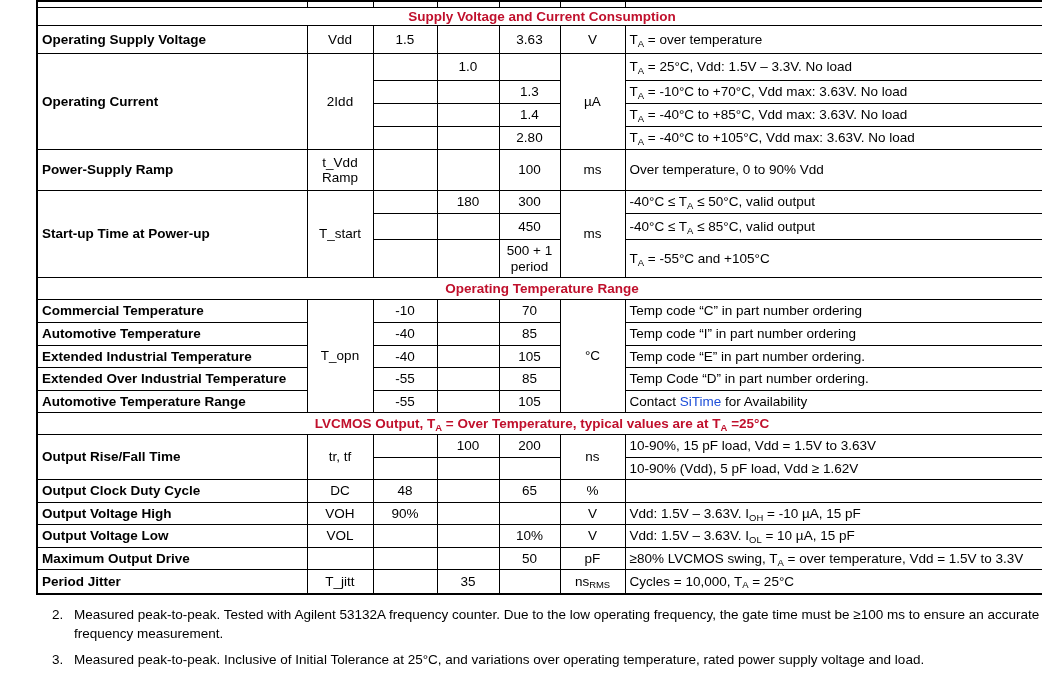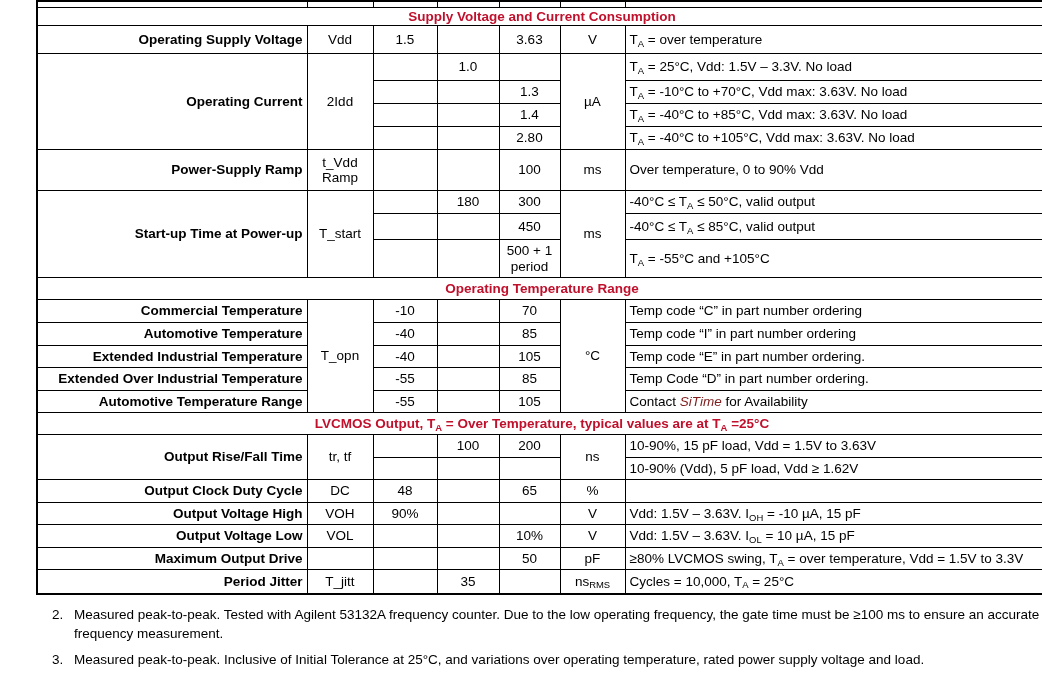--- a/index.html
+++ b/index.html
@@ -1,28 +1,28 @@
 <!DOCTYPE html>
 <html><head>
 <meta charset="utf-8">
 <style>
   * { margin:0; padding:0; box-sizing:border-box; }
   html,body { width:1042px; height:681px; background:#fff; font-family:"Liberation Sans", sans-serif; color:#000; }
   .page { position:relative; width:1042px; height:681px; overflow:hidden;padding-left:14px; }
 
   table.spec { border-collapse:collapse; table-layout:fixed; margin-left:22px; width:1010px; border:2px solid #000; }
   table.spec td { border:1.5px solid #000; font-size:13.5px; line-height:1.18; vertical-align:middle; padding:1px 4px; overflow:hidden; }
-  td.param { font-weight:bold; padding-left:7px; text-align:right; }
+  td.param { font-weight:bold; padding-left:7px; text-align:left; }
   td.val   { text-align:center; padding:1px 2px; }
   td.cond  { text-align:left; padding-left:7px;margin-top:48px; }
   td.sechdr { text-align:center; font-weight:bold; color:#C0102C; padding:1px 2px; }
   tr.sliver td { padding:0; line-height:0; }
 
   sub { font-size:0.7em; line-height:0; position:relative; vertical-align:baseline; top:0.28em; }
-  .link { color:#7f1d1d;font-style:italic; }
+  .link { color:#1d4ed8; }
 
   .notes { margin:11px 0 0 10px; font-size:13.5px; }
   .notes-heading { font-weight:bold; }
   .note { display:flex; margin-top:8px; width:1026px; }
   .note-num { flex:0 0 22px; margin-left:28px; text-align:left; }
   .note-text { flex:1; line-height:1.38; padding-right:4px; }
   .note-num { line-height:1.38; }
 </style>
 </head>
 <body>

